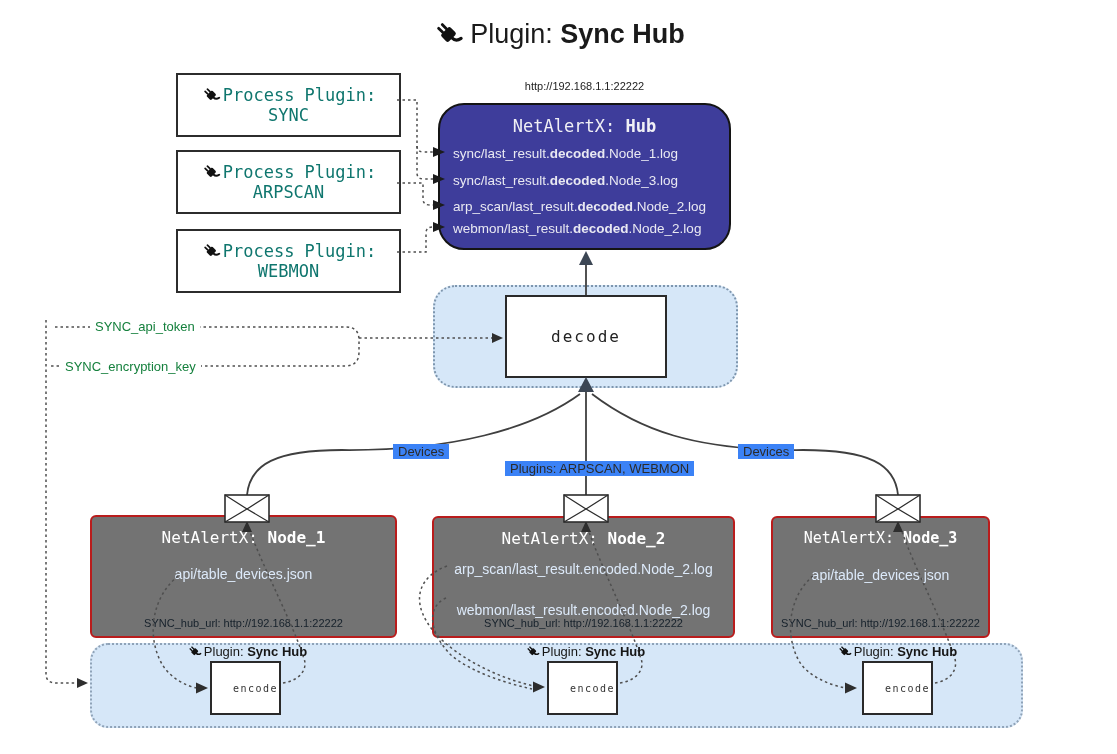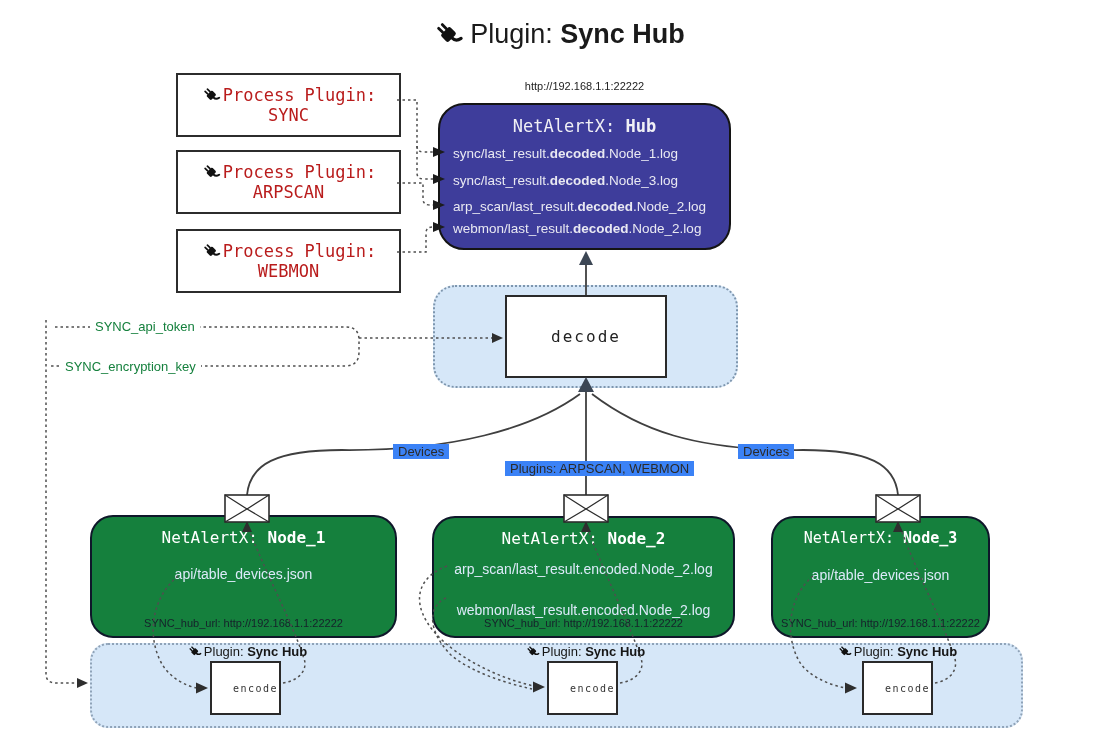--- a/index.html
+++ b/index.html
@@ -5,42 +5,42 @@
   html,body{margin:0;padding:0;background:#fff;}
   .canvas{position:relative;width:1117px;height:754px;background:#ffffff;
           font-family:"Liberation Sans",sans-serif;overflow:hidden;}
   .abs{position:absolute;}
   
   .title{left:0;right:0;top:18px;text-align:center;font-size:27px;color:#1a1a1a;z-index:3;}
   .title .plug-lg{vertical-align:-7px;margin-right:6px;}
   .bold{font-weight:bold;}
   
   .pbox{left:176px;width:221px;height:60px;background:#fff;border:2px solid #2c2c2c;
-        font-family:"DejaVu Sans Mono",monospace;font-size:17px;color:#b91c1c;
+        font-family:"DejaVu Sans Mono",monospace;font-size:17px;color:#0f766e;
         display:flex;flex-direction:column;align-items:center;justify-content:center;z-index:1;}
   .pbox .l1{display:flex;align-items:center;gap:2px;}
   
   .hub-url{left:438px;width:293px;top:80px;text-align:center;font-size:11px;color:#222;z-index:3;}
   .hub{left:438px;top:103px;width:293px;height:147px;background:#3E3D9B;border:2px solid #141414;
        border-radius:26px;z-index:1;box-sizing:border-box;color:#f0f0f5;}
   .hub-title{position:absolute;left:0;right:0;top:11px;text-align:center;
              font-family:"DejaVu Sans Mono",monospace;font-size:17px;}
   .hub-line{position:absolute;left:13px;font-size:13.5px;color:#e9e9f2;white-space:nowrap;}
   
   .dec-wrap{left:433px;top:285px;width:305px;height:103px;background:#D6E7F8;
             border:2px dotted #7E96AE;border-radius:22px;box-sizing:border-box;z-index:1;}
   .dec-box{left:505px;top:295px;width:162px;height:83px;background:#fff;border:2px solid #2a2a2a;
            box-sizing:border-box;display:flex;align-items:center;justify-content:center;
            font-family:"DejaVu Sans Mono",monospace;font-size:16px;letter-spacing:2px;color:#222;z-index:1;}
   
   .secret{background:#fff;padding:0 5px;font-size:13px;color:#15803d;z-index:3;white-space:nowrap;}
   
   .edge-label{background:#3b82f6;padding:0 5px;font-size:13px;color:#2b2b2b;z-index:3;white-space:nowrap;}
   
-  .node{background:#15803d;border:2px solid #0f172a;border-radius:23px;z-index:1;
+  .node{background:#737373;border:2px solid #b91c1c;border-radius:6px;z-index:1;
         box-sizing:border-box;color:#fff;}
   .node-title{position:absolute;left:0;right:0;top:11px;text-align:center;
               font-family:"DejaVu Sans Mono",monospace;font-size:16px;}
   .node-file{position:absolute;left:0;right:0;text-align:center;font-size:14px;color:#ddeafa;white-space:nowrap;}
   .node-url{position:absolute;left:0;right:0;bottom:7px;text-align:center;font-size:11px;color:#16212b;}
   
   .bar{left:90px;top:643px;width:933px;height:85px;background:#D6E7F8;
        border:2px dotted #8fa3b8;border-radius:18px;box-sizing:border-box;z-index:1;}
   .enc-box{width:71px;height:54px;background:#fff;border:2px solid #2a2a2a;box-sizing:border-box;
            display:flex;align-items:center;justify-content:center;z-index:2;

